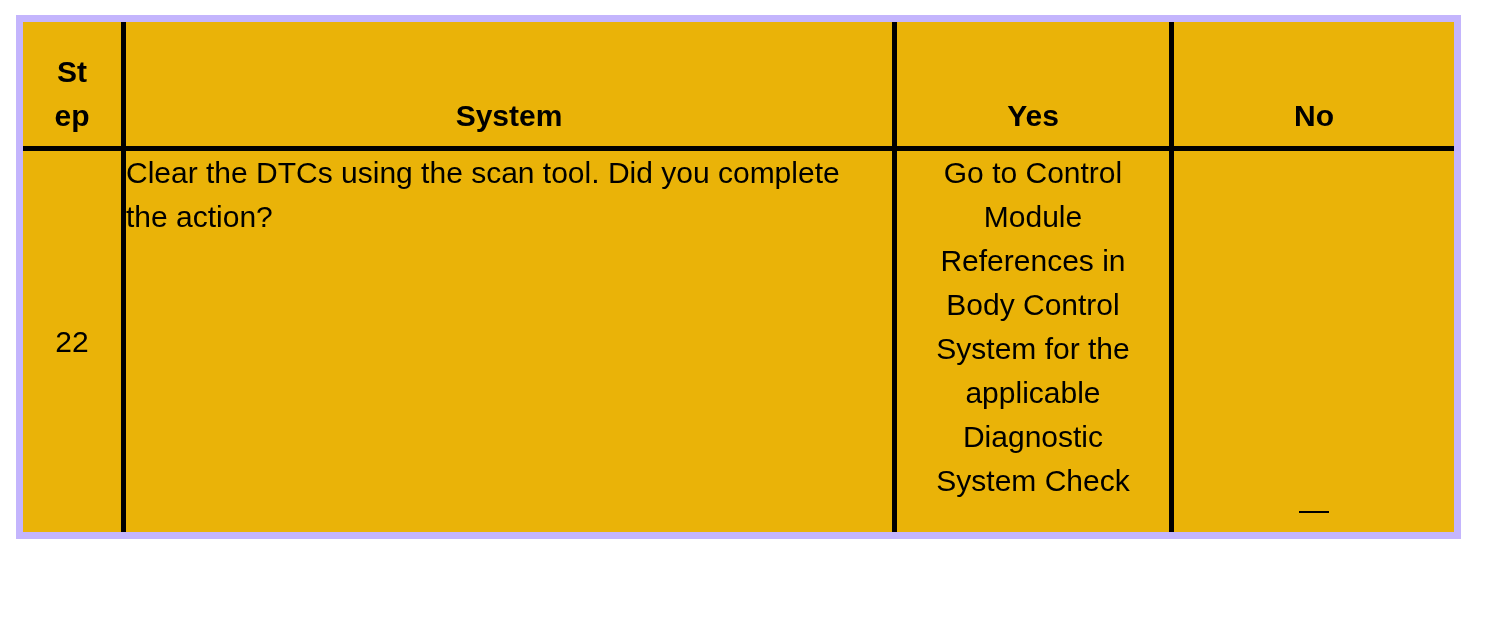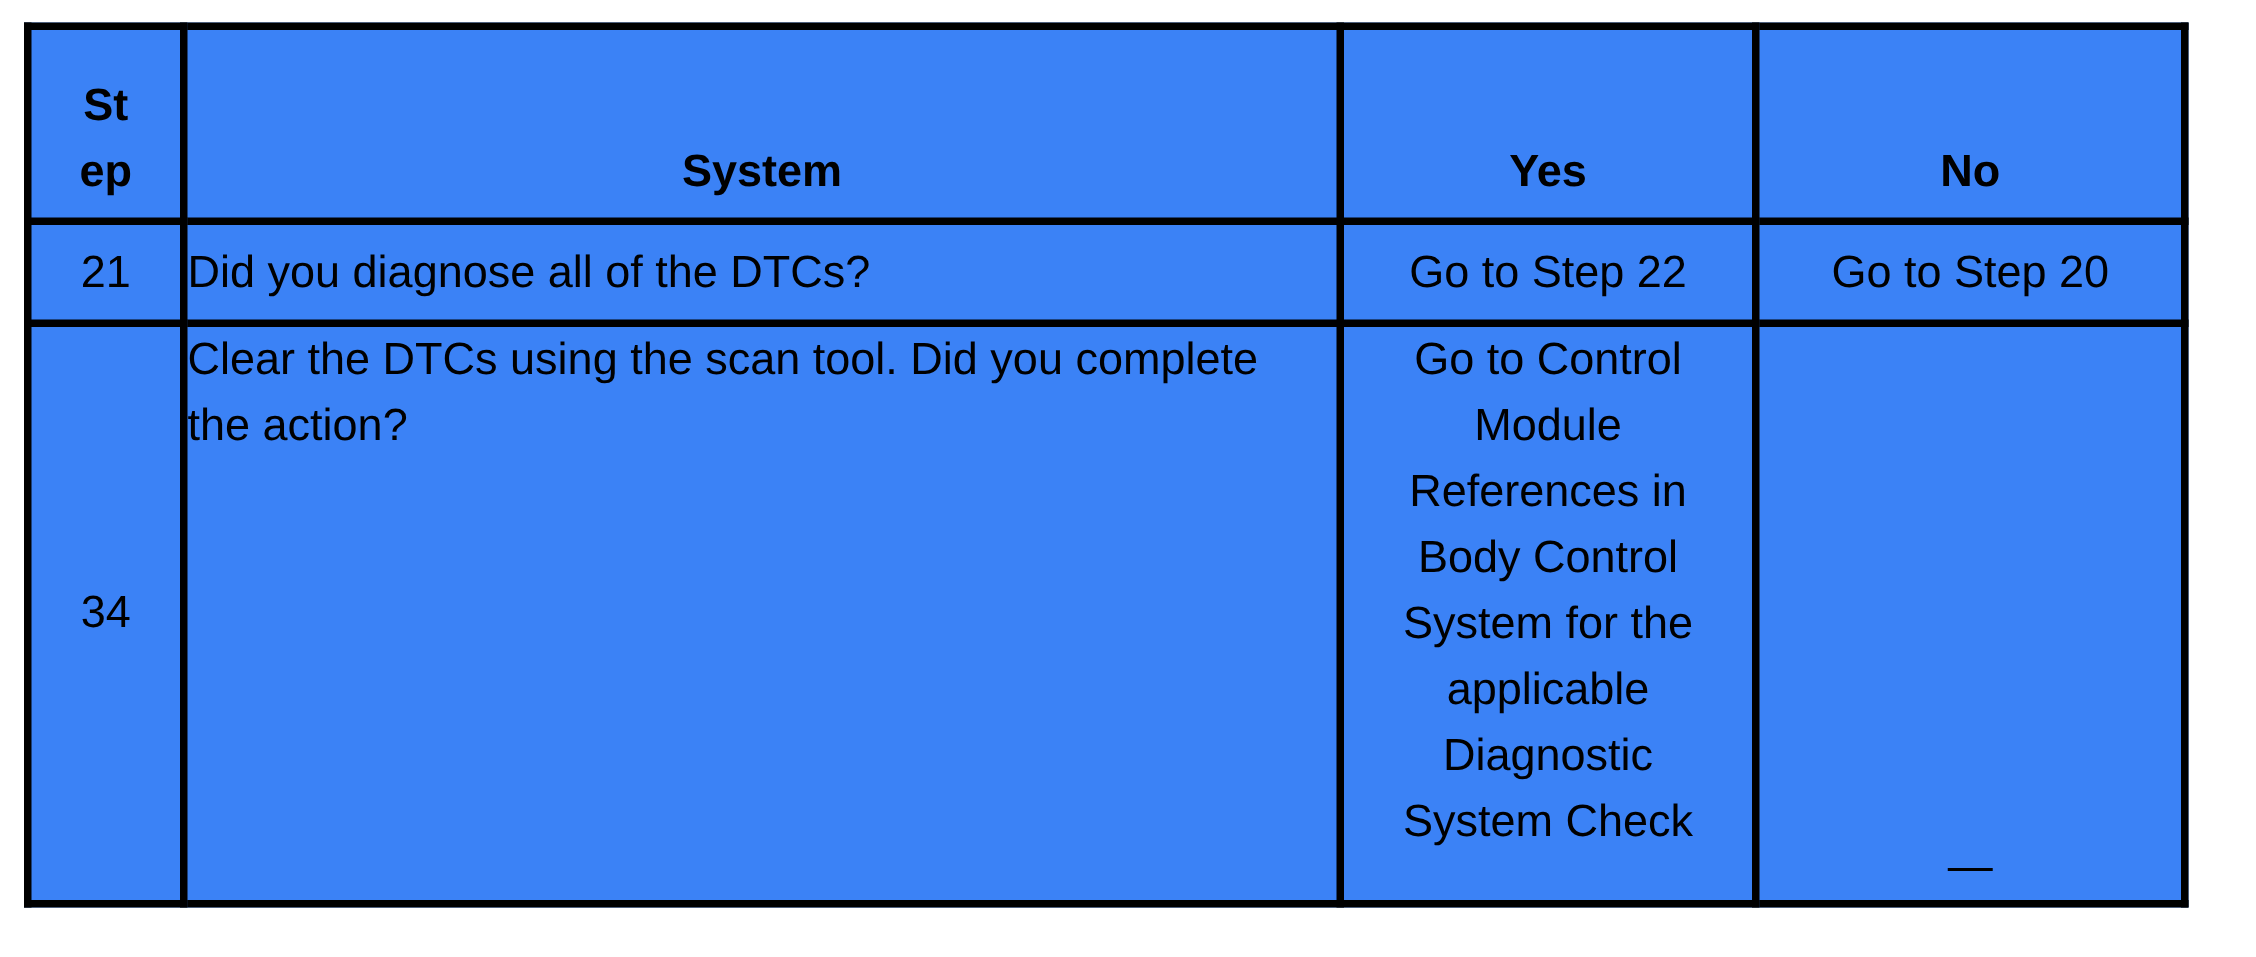--- a/index.html
+++ b/index.html
@@ -15,22 +15,22 @@
     color: #000000;
     overflow: hidden;
   }
   table.doc-table {
     position: absolute;
     left: 16px;
     top: 15px;
     width: 1438px;
     border-collapse: collapse;
     table-layout: fixed;
-    background: #3b82f6;
-    border: 2px solid #c4b5fd;
+    background: #eab308;
+    border: 7px solid #c4b5fd;
   }
   table.doc-table th,
   table.doc-table td {
     border: 5px solid #000000;
     font-size: 30px;
     line-height: 44px;
     padding: 0;
     overflow: hidden;
   }
   
@@ -73,29 +73,23 @@
   </colgroup>
   <tbody>
     <tr class="row-header">
       <th class="step-header">St
 ep</th>
       <th>System</th>
       <th>Yes</th>
       <th>No</th>
     </tr>
 
-    <tr class="row-21">
-      <td class="v-middle c-center">21</td>
-      <td class="v-middle c-left action-cell">Did you diagnose all of the DTCs?</td>
-      <td class="v-middle c-center">Go to Step 22</td>
-      <td class="v-middle c-center">Go to Step 20</td>
-    </tr>
 
     <tr class="row-22">
-      <td class="v-middle c-center">34</td>
+      <td class="v-middle c-center">22</td>
       <td class="v-top c-left action-cell prewrap pad-top">Clear the DTCs using the scan tool. Did you complete
 the action?</td>
       <td class="v-top c-center prewrap pad-top">Go to Control
 Module
 References in
 Body Control
 System for the
 applicable
 Diagnostic
 System Check</td>

